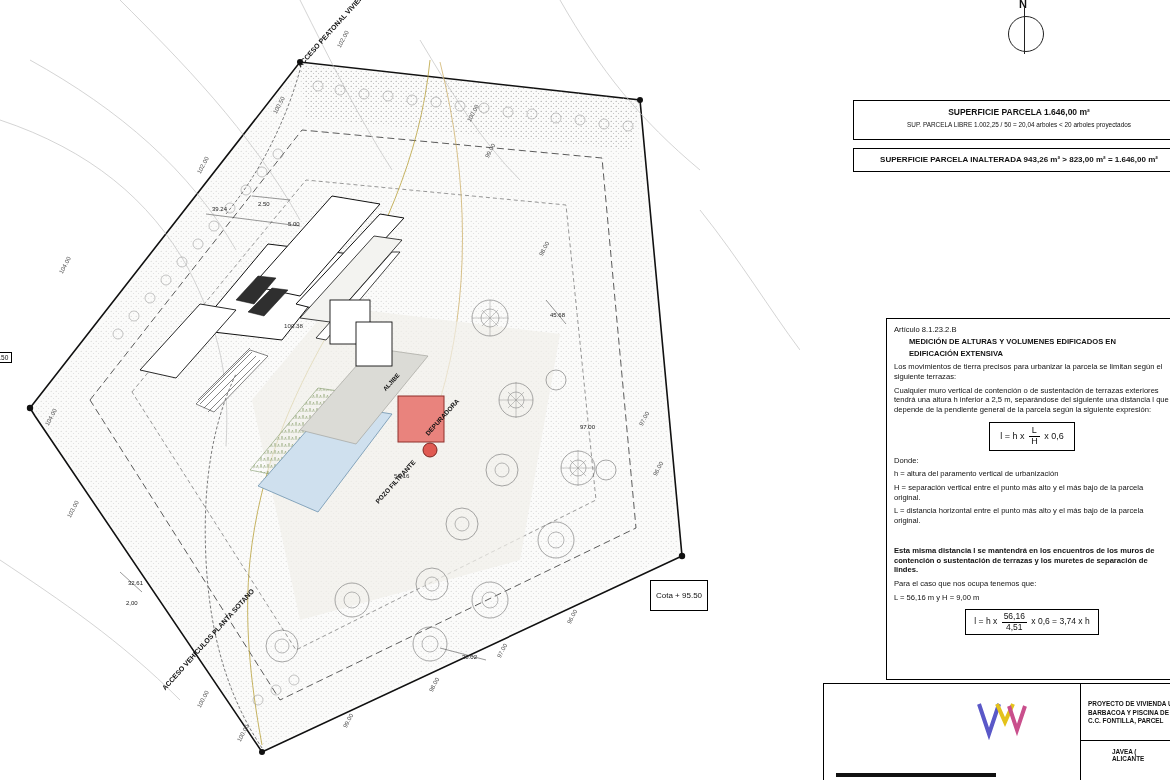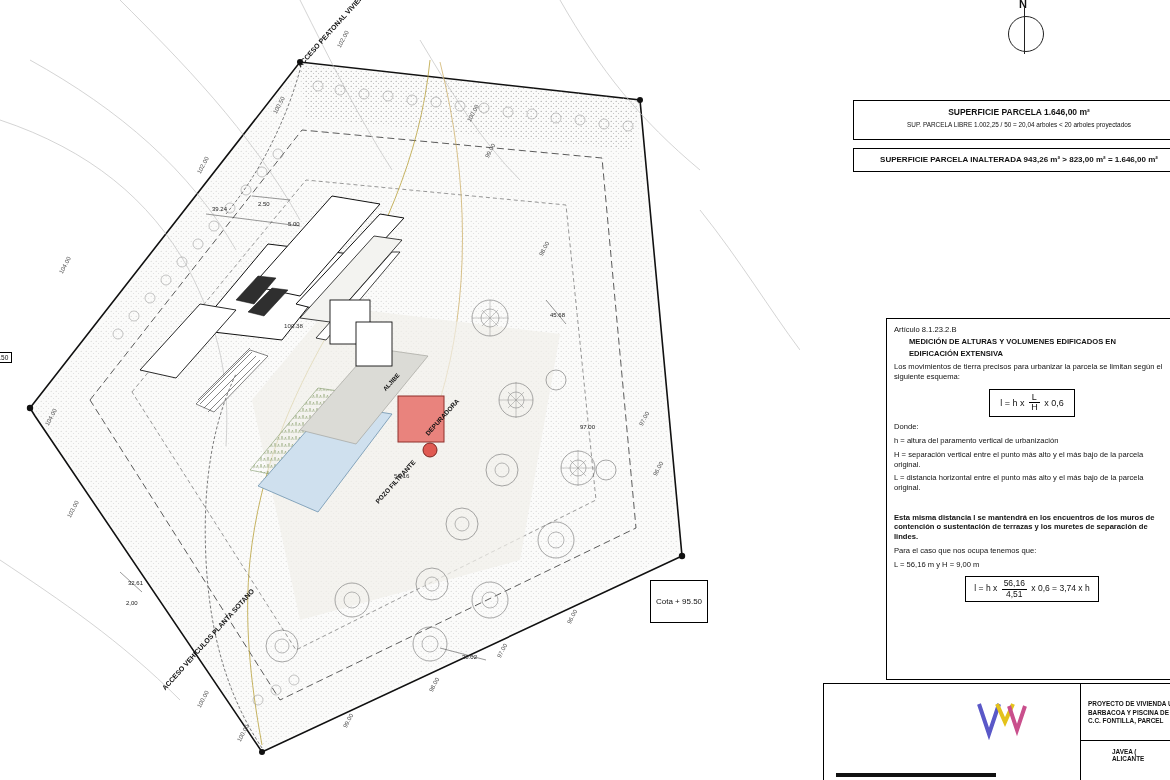--- a/index.html
+++ b/index.html
@@ -56,21 +56,21 @@
   #author-name{left:840px;top:757px;font-size:10px;font-weight:bold;letter-spacing:.2px;margin-top:44px;}
   #author-rule{left:836px;top:773px;width:160px;height:4px;background:#111;}
   #logo{left:975px;top:700px;width:52px;height:40px;}
 
   #project-box{left:1080px;top:683px;width:120px;height:97px;border:1px solid #000;background:#fff;}
   #project-text{left:1088px;top:700px;width:110px;font-size:6.4px;font-weight:bold;line-height:1.35;}
   #project-sub{left:1112px;top:748px;font-size:6.4px;font-weight:bold;}
   #project-div{left:1080px;top:740px;width:120px;height:1px;background:#000;}
 
   
-  #cota{left:650px;top:580px;border:1px solid #000;background:#fff;font-size:8px;padding:16px 5px;}
+  #cota{left:650px;top:580px;border:1px solid #000;background:#fff;font-size:8px;padding:10px 5px;}
 
   
   #plan{left:0;top:0;width:800px;height:780px;}
   .txt{position:absolute;font-size:6.2px;color:#333;white-space:nowrap;}
   .txt-b{position:absolute;font-size:7px;color:#111;font-weight:bold;white-space:nowrap;}
   .contour{position:absolute;font-size:6px;color:#555;white-space:nowrap;}
   .dim{position:absolute;font-size:6px;color:#222;white-space:nowrap;}
   .leftbox{
     position:absolute;left:-12px;top:352px;border:1px solid #000;background:#fff;
     font-size:6.5px;padding:1px 3px;
@@ -294,21 +294,22 @@
 
   <div class="abs infobox" id="unaltered-box">
     <div class="l1">SUPERFICIE PARCELA INALTERADA 943,26 m² &gt; 823,00 m²  =  1.646,00 m²</div>
   </div>
 
   <div class="abs infobox" id="article-box">
     <div class="pad">
       <div class="art-no">Artículo 8.1.23.2.B</div>
       <div class="art-title">MEDICIÓN DE ALTURAS Y VOLUMENES EDIFICADOS EN</div>
       <div class="art-title">EDIFICACIÓN EXTENSIVA</div>
-      <p>Los movimientos de tierra precisos para urbanizar la parcela se limitan según el siguiente esquema:</p>
+      <p>Los movimientos de tierra precisos para urbanizar la parcela se limitan según el siguiente terrazas:</p>
+      <p>Cualquier muro vertical de contención o de sustentación de terrazas exteriores tendrá una altura h inferior a 2,5 m, separándose del siguiente una distancia l que depende de la pendiente general de la parcela según la siguiente expresión:</p>
       <div class="formula-wrap">
         <span class="formula-box">
           <span>l = h x</span>
           <span class="frac">
             <span class="num">L</span>
             <span class="den">H</span>
           </span>
           <span>x 0,6</span>
         </span>
       </div>

